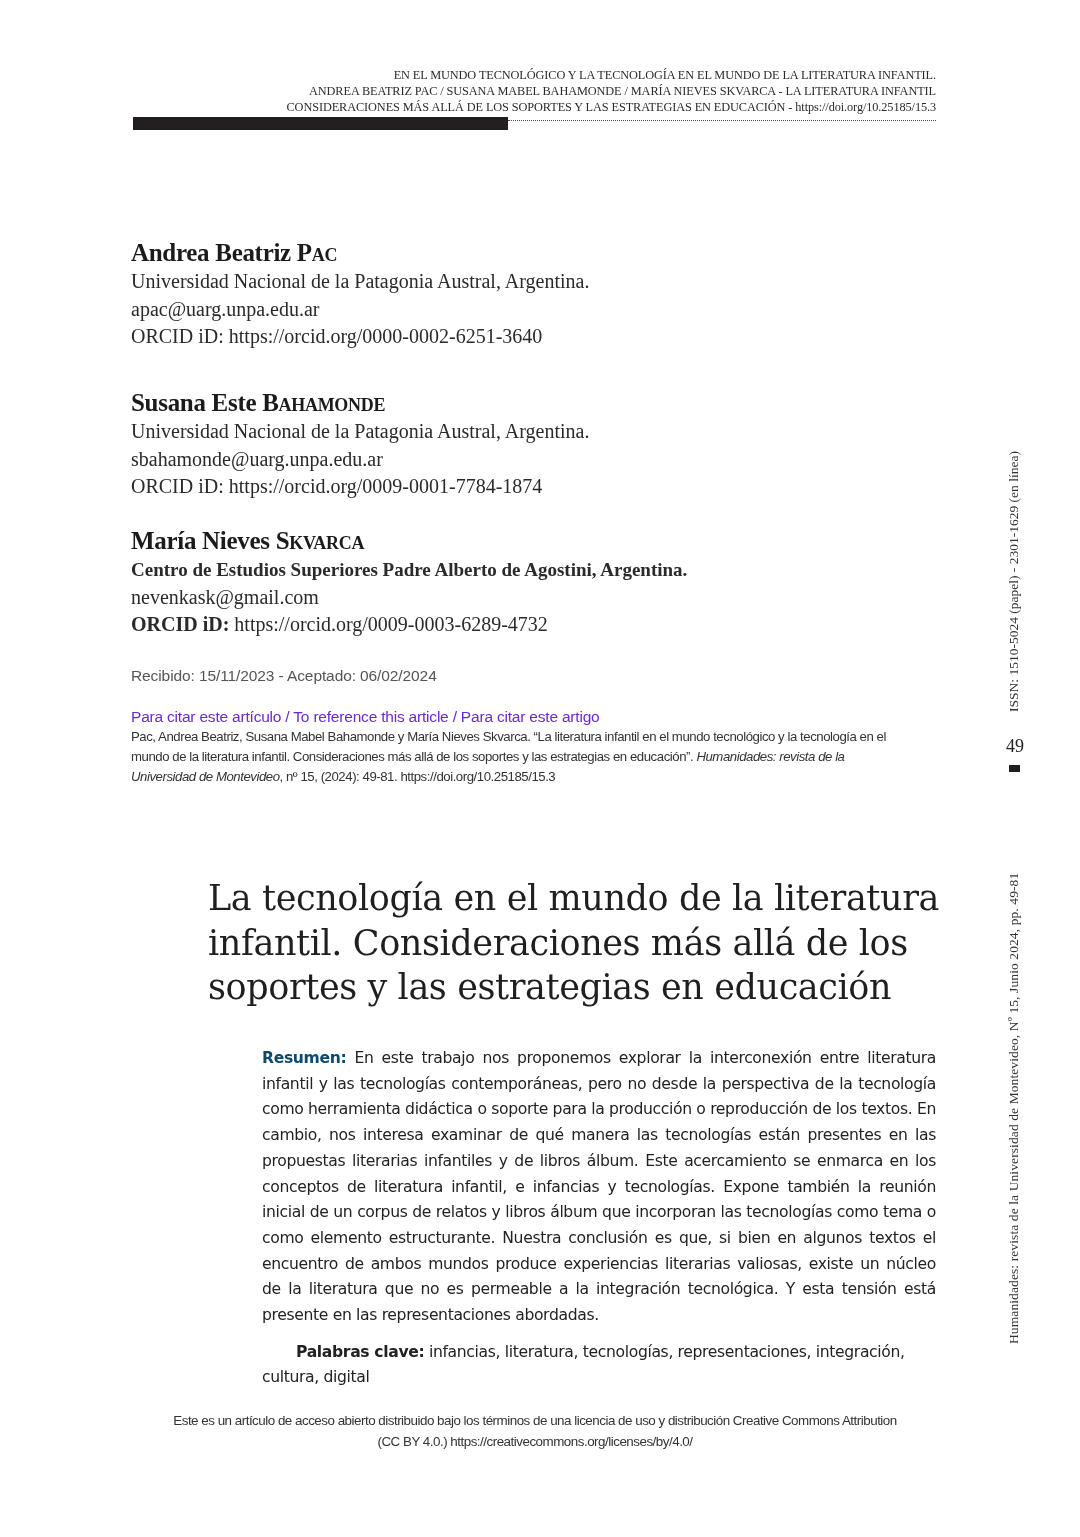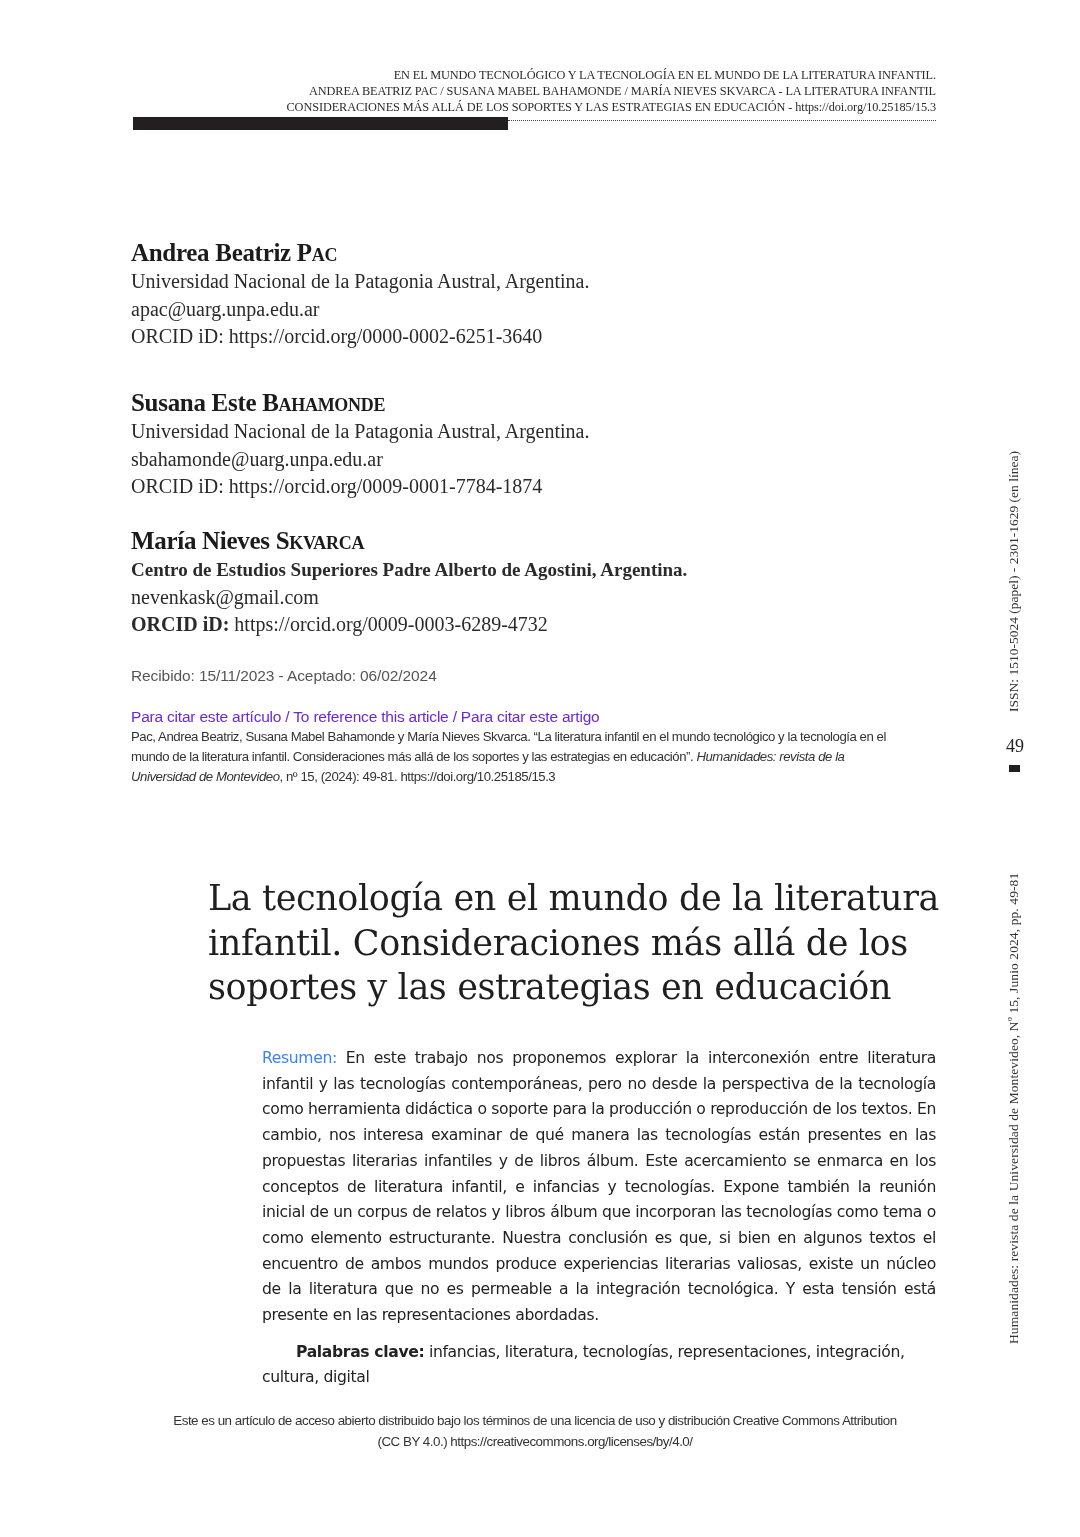--- a/index.html
+++ b/index.html
@@ -55,21 +55,21 @@
       font-family: "DejaVu Serif", "Liberation Serif", serif;
       font-size: 35px; line-height: 44.5px; color: #1f1f1f; letter-spacing: -0.4px;
     }
 
     .abstract {
       position: absolute; left: 262px; top: 1046px; width: 674px;
       font-family: "DejaVu Sans", "Liberation Sans", sans-serif;
       font-size: 15.6px; line-height: 25.7px; color: #222;
       text-align: justify; letter-spacing: -0.35px;
     }
-    .abstract b { font-weight: normal; color: #3b82f6; margin-top: 14px; }
+    .abstract b { font-weight: bold; color: #0c4a6e; margin-top: 14px; }
     .keywords {
       position: absolute; left: 262px; top: 1340px; width: 674px;
       font-family: "DejaVu Sans", "Liberation Sans", sans-serif;
       font-size: 15.6px; line-height: 24.5px; color: #222; letter-spacing: -0.35px;
     }
     .keywords b { font-weight: bold; margin-left: 34px; }
 
     .license {
       position: absolute; left: 140px; top: 1410px; width: 790px; text-align: center;
       font-family: "Liberation Sans", "DejaVu Sans", sans-serif;

